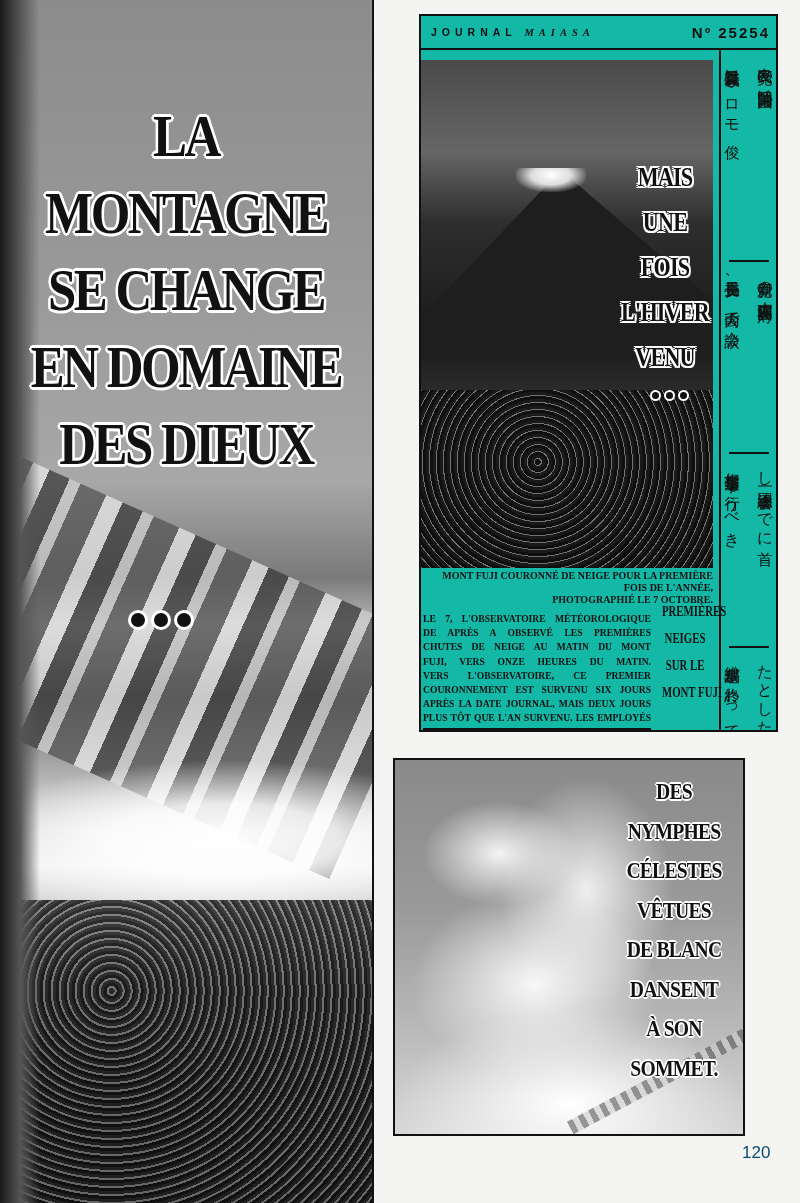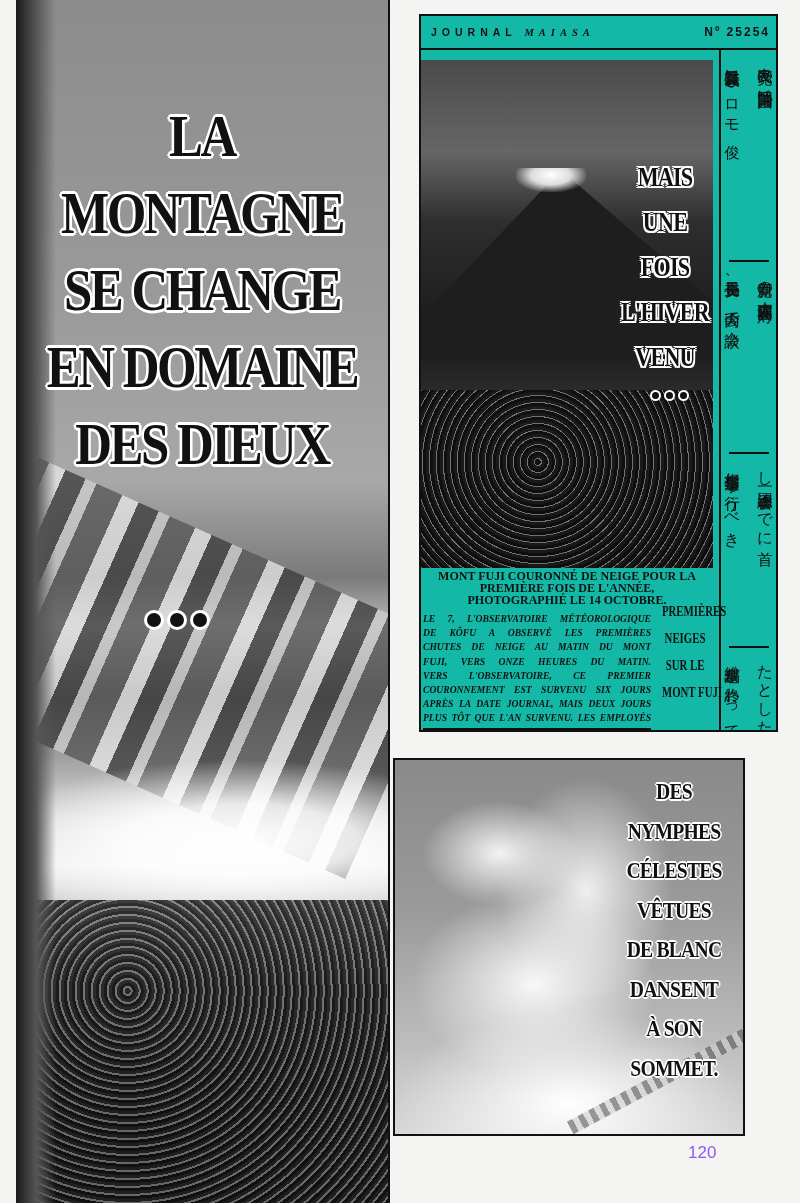--- a/index.html
+++ b/index.html
@@ -7,21 +7,20 @@
     width:800px; height:1203px; position:relative; overflow:hidden;
     background:#f4f4f2; font-family:"Liberation Serif", serif;
   }
   
   .left-panel {
     position:absolute; left:0; top:0; width:372px; height:1203px;
     overflow:hidden; border-right:2px solid #111;
     background:
       radial-gradient(ellipse 60% 10% at 40% 95%, #0a0a0a 0%, rgba(0,0,0,0) 100%),
       linear-gradient(180deg,#8c8c8c 0%,#9a9a9a 25%,#a8a8a8 40%,#7a7a7a 48%,#b8b8b8 52%,#6a6a6a 58%,#d8d8d8 68%,#f0f0f0 72%,#cfcfcf 76%,#5a5a5a 82%,#2a2a2a 90%,#111 100%);
-    margin-left: 16px;
   }
   .left-panel .slope {
     position:absolute; left:-40px; top:430px; width:520px; height:260px;
     transform:rotate(24deg); transform-origin:0 0;
     background:repeating-linear-gradient(90deg,#e8e8e8 0 18px,#3a3a3a 18px 40px,#cfcfcf 40px 52px,#555 52px 80px);
     opacity:.75;
   }
   .left-panel .mist {
     position:absolute; left:0; top:760px; width:372px; height:160px;
     background:radial-gradient(ellipse 70% 50% at 60% 50%, #fff 0%, rgba(255,255,255,.85) 45%, rgba(255,255,255,0) 100%);
@@ -62,21 +61,21 @@
     border:2px solid #111; background:#14b8a6; box-sizing:border-box;margin-left:26px;
   }
   .np-header {
     position:absolute; left:0; top:0; right:0; height:32px;
     border-bottom:2px solid #111; display:flex; align-items:center;
     justify-content:space-between; padding:0 6px 0 10px;
     font-family:"Liberation Sans", sans-serif; font-size:10.5px; font-weight:bold;
     letter-spacing:5px; color:#111;
   }
   .np-header em { font-family:"Liberation Serif", serif; font-style:italic; }
-  .np-num { letter-spacing:2px; font-size:12px; }
+  .np-num { letter-spacing:2px; font-size:15px; }
   .np-photo {
     position:absolute; left:0; top:44px; width:292px; height:508px;
     overflow:hidden;
     background:
       linear-gradient(180deg,#4a4a4a 0%,#666 18%,#2e2e2e 32%,#1a1a1a 55%,#333 70%,#1c1c1c 100%);
   }
   .np-photo .mountain {
     position:absolute; left:-40px; top:110px; width:0; height:0;
     border-left:180px solid transparent; border-right:220px solid transparent;
     border-bottom:190px solid #1e1e1e;
@@ -84,29 +83,29 @@
   .np-photo .snowcap {
     position:absolute; left:95px; top:108px; width:70px; height:24px;
     background:radial-gradient(ellipse at 50% 30%, #fff 0%, #ddd 40%, rgba(200,200,200,0) 75%);
   }
   .np-photo .trees {
     position:absolute; left:0; top:330px; width:292px; height:180px;
     background:repeating-radial-gradient(circle at 40% 40%, #0c0c0c 0 3px, #7a7a7a 3px 4px, #181818 4px 7px);
     opacity:.9;
   }
   .np-photo-caption {
-    position:absolute; left:0; top:554px; width:292px; text-align:center;
-    font-family:"Liberation Serif", serif; font-weight:bold; font-size:12px;
+    position:absolute; left:0; top:554px; width:292px; text-align:right;
+    font-family:"Liberation Serif", serif; font-weight:bold; font-size:10px;
     line-height:12px; color:#111;
   }
   .np-article {
     position:absolute; left:2px; top:596px; width:228px;
     font-family:"Liberation Serif", serif; font-weight:bold; font-size:9.6px;
     line-height:14.2px; color:#111; text-align:justify; text-align-last:justify;
-    border-bottom:2px solid #111; padding-bottom:2px;font-style:italic;
+    border-bottom:2px solid #111; padding-bottom:2px;
   }
   .np-article div { white-space:nowrap; overflow:hidden; }
   .np-headline {
     position:absolute; left:232px; top:582px; width:64px; text-align:center;
     font-family:"Liberation Serif", serif; font-weight:bold; font-size:15px;
     line-height:27px; color:#111; transform:scaleX(.72); transform-origin:center top;
   }
   .np-headline div { white-space:nowrap; }
   .np-rule-v {
     position:absolute; left:298px; top:32px; width:2px; height:684px; background:#111;
@@ -156,22 +155,22 @@
     position:absolute; left:610px; top:772px; width:128px; text-align:center;
     font-family:"Liberation Serif", serif; font-weight:bold; font-size:24px;
     line-height:39.5px; color:#111; letter-spacing:-1px;
     transform:scaleX(.82); transform-origin:center top;
     text-shadow:
       2px 0 #fff,-2px 0 #fff,0 2px #fff,0 -2px #fff,
       1px 1px #fff,-1px -1px #fff,1px -1px #fff,-1px 1px #fff;
   }
   .caption-sky div, .caption-news div { white-space:nowrap; }
   .page-number {
-    position:absolute; left:688px; top:1143px;
-    font-family:"Liberation Sans", sans-serif; font-size:17px; color:#8b5cf6;
+    position:absolute; left:742px; top:1143px;
+    font-family:"Liberation Sans", sans-serif; font-size:17px; color:#0c4a6e;
   }
 </style>
 </head>
 <body>
 
 <div class="left-panel">
   <div class="slope"></div>
   <div class="mist"></div>
   <div class="forest"></div>
   <div class="spine-shadow"></div>
@@ -199,26 +198,26 @@
   </div>
 
   <div class="np-photo">
     <div class="mountain"></div>
     <div class="snowcap"></div>
     <div class="trees"></div>
   </div>
 
   <div class="np-photo-caption">
     <div>MONT FUJI COURONNÉ DE NEIGE POUR LA PREMIÈRE FOIS DE L'ANNÉE,</div>
-    <div>PHOTOGRAPHIÉ LE 14 OCTOBRE.</div>
+    <div>PHOTOGRAPHIÉ LE 7 OCTOBRE.</div>
   </div>
 
   <div class="np-article">
     <div>LE 7, L'OBSERVATOIRE MÉTÉOROLOGIQUE</div>
-    <div>DE KÔFU A OBSERVÉ LES PREMIÈRES</div>
+    <div>DE APRÈS A OBSERVÉ LES PREMIÈRES</div>
     <div>CHUTES DE NEIGE AU MATIN DU MONT</div>
     <div>FUJI, VERS ONZE HEURES DU MATIN.</div>
     <div>VERS L'OBSERVATOIRE, CE PREMIER</div>
     <div>COURONNEMENT EST SURVENU SIX JOURS</div>
     <div>APRÈS LA DATE JOURNAL, MAIS DEUX JOURS</div>
     <div>PLUS TÔT QUE L'AN SURVENU. LES EMPLOYÉS</div>
   </div>
 
   <div class="np-headline">
     <div>PREMIÈRES</div>

